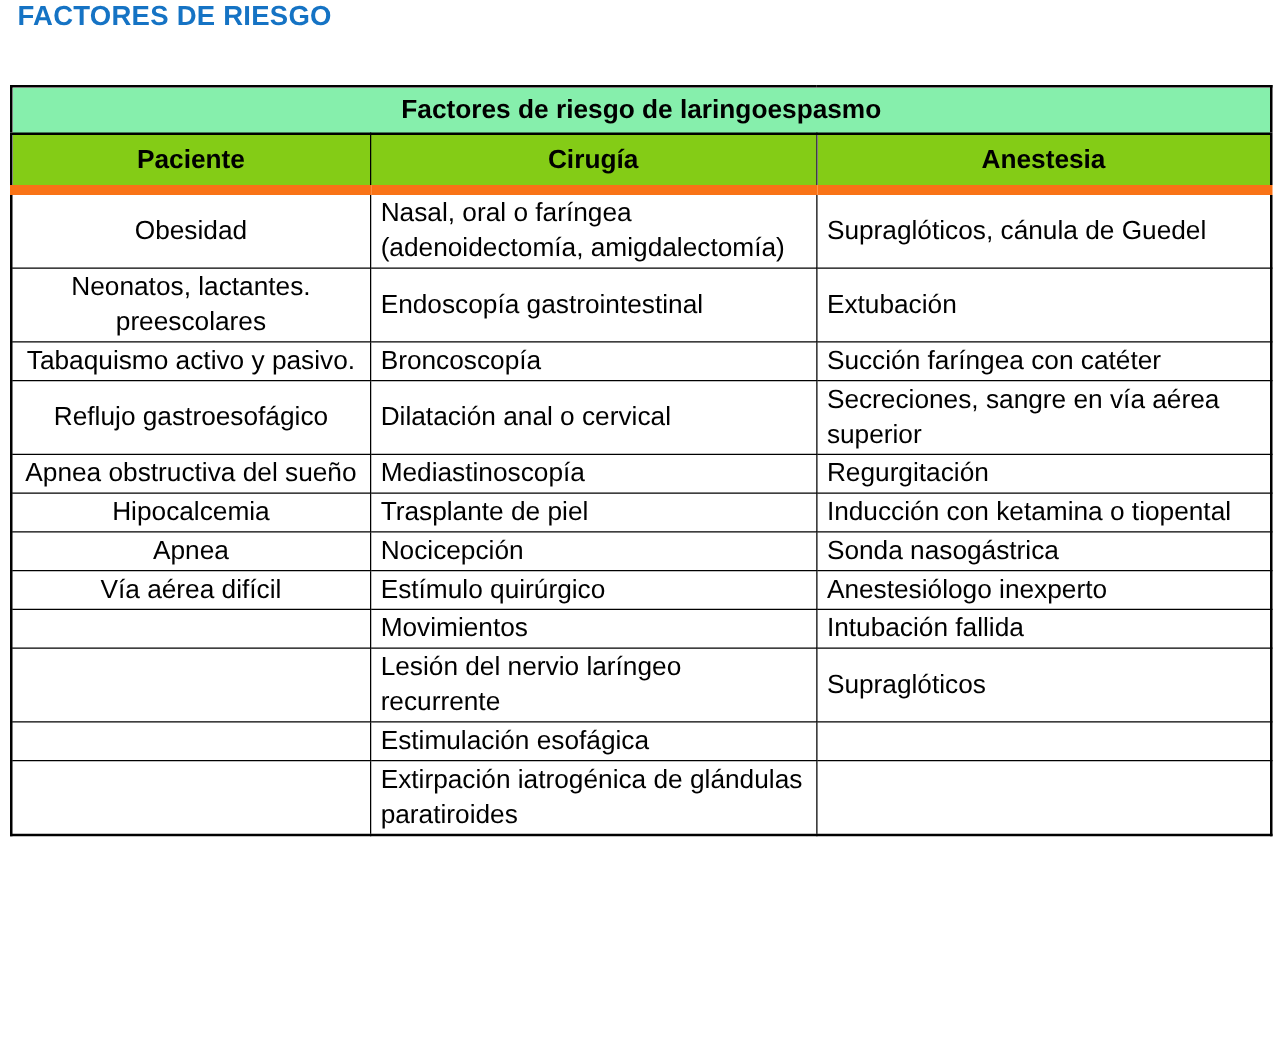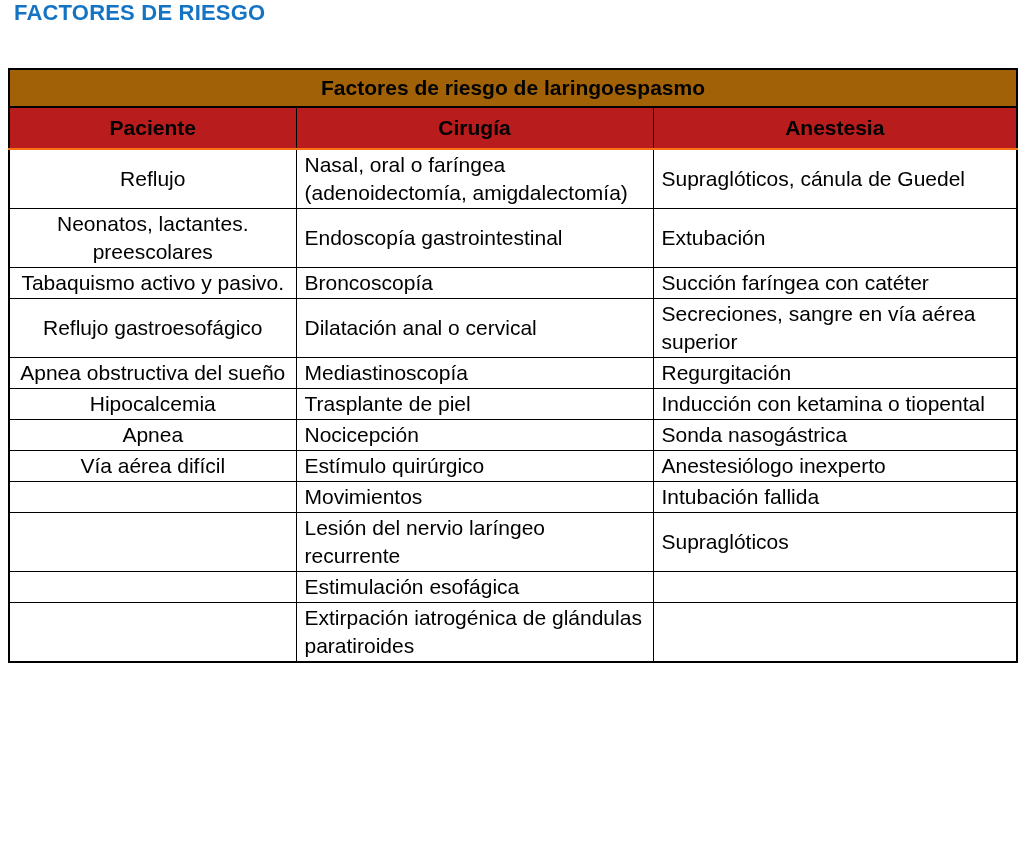--- a/index.html
+++ b/index.html
@@ -31,32 +31,32 @@
   .risk-table th, .risk-table td {
     border: 1.5px solid #000;
     font-size: 21px;
     line-height: 28px;
     color: #000;
     vertical-align: middle;
     padding: 1px 4px;
     overflow: hidden;
   }
   .caption-row th {
-    background: #a16207;
+    background: #86efac;
     font-weight: bold;
     text-align: center;
     height: 34px;
     border-bottom: 2px solid #000;
   }
   .header-row th {
     font-weight: bold;
     text-align: center;
     height: 38px;
-    border-bottom: 2px solid #f97316;
-    background: #b91c1c;
+    border-bottom: 8px solid #f97316;
+    background: #84cc16;
   }
   .risk-table tbody td.col-paciente {
     text-align: center;
     padding: 1px 6px;
   }
   .risk-table tbody td.col-cirugia,
   .risk-table tbody td.col-anestesia {
     text-align: left;
     padding: 1px 10px 1px 8px;
   }
@@ -77,21 +77,21 @@
       <th colspan="3">Factores de riesgo de laringoespasmo</th>
     </tr>
     <tr class="header-row">
       <th>Paciente</th>
       <th>Cirugía</th>
       <th>Anestesia</th>
     </tr>
   </thead>
   <tbody>
     <tr>
-      <td class="col-paciente">Reflujo</td>
+      <td class="col-paciente">Obesidad</td>
       <td class="col-cirugia">Nasal, oral o faríngea (adenoidectomía, amigdalectomía)</td>
       <td class="col-anestesia">Supraglóticos, cánula de Guedel</td>
     </tr>
     <tr>
       <td class="col-paciente">Neonatos, lactantes. preescolares</td>
       <td class="col-cirugia">Endoscopía gastrointestinal</td>
       <td class="col-anestesia">Extubación</td>
     </tr>
     <tr>
       <td class="col-paciente">Tabaquismo activo y pasivo.</td>

